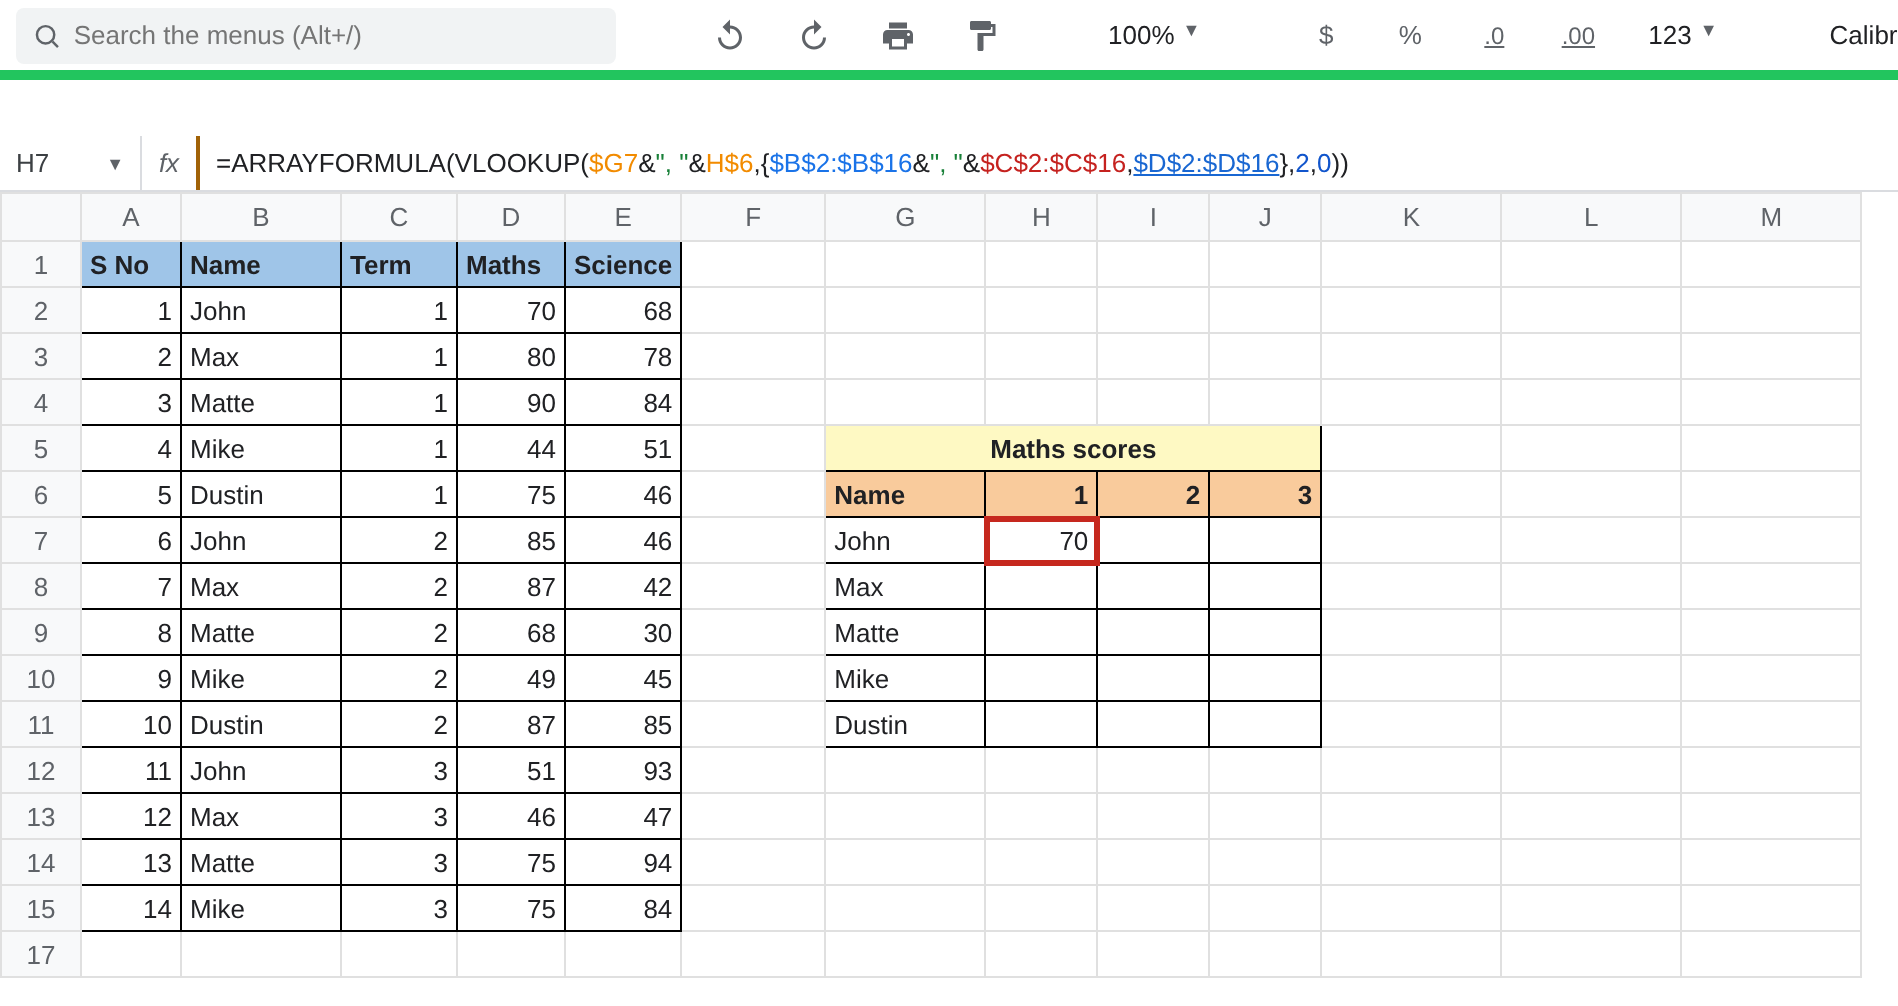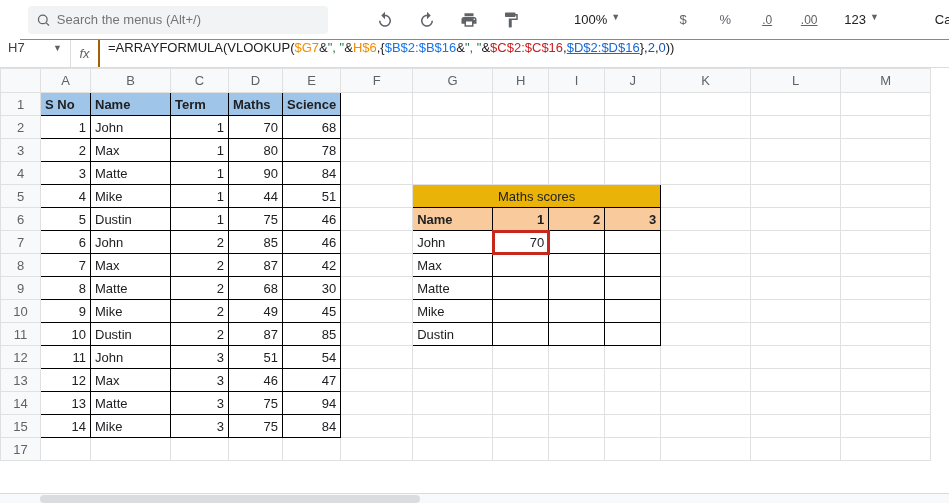--- a/index.html
+++ b/index.html
@@ -1,30 +1,30 @@
 <!DOCTYPE html>
 <html><head>
 <meta charset="utf-8">
 <style>
   * { box-sizing: border-box; margin: 0; padding: 0; }
   body { font-family: Arial, sans-serif; font-size: 13px; color: #202124; background: #fff; overflow: hidden; }
   
   
-  .toolbar { display: flex; align-items: center; height: 40px; padding: 0 8px; gap: 16px; border-bottom: 1px solid #22c55e; margin-left: 20px; }
+  .toolbar { display: flex; align-items: center; height: 40px; padding: 0 8px; gap: 16px; border-bottom: 5px solid #22c55e; }
   .search-box { flex: 0 0 300px; display: flex; align-items: center; height: 28px; background: #f1f3f4; border-radius: 4px; padding: 0 8px; color: #5f6368; gap: 6px; }
   .search-box input { border: none; background: transparent; outline: none; font-size: 13px; color: #5f6368; width: 100%; }
   .tbar-sep { width: 1px; height: 20px; background: #dadce0; margin: 0 6px; }
   .tbar-btn { display: flex; align-items: center; justify-content: center; min-width: 26px; height: 26px; border-radius: 4px; color: #5f6368; cursor: pointer; padding: 0 4px; }
   .zoom-box { display: flex; align-items: flex-start; gap: 4px; color: #202124; font-size: 13px; padding: 0 6px; cursor: pointer; }
   .font-box { display: flex; align-items: center; gap: 4px; color: #202124; font-size: 13px; padding: 0 6px; cursor: pointer; min-width: 90px; justify-content: space-between; }
   .spacer { flex: 1; }
   .caret-down { font-size: 9px; color: #5f6368; }
 
   
-  .formula-bar { display: flex; align-items: flex-start; height: 28px; border-bottom: 1px solid #dadce0; }
+  .formula-bar { display: flex; align-items: center; height: 28px; border-bottom: 1px solid #dadce0; margin-top: 28px; }
   .namebox { width: 70px; padding: 0 8px; font-size: 13px; color: #3c4043; display:flex; align-items:center; justify-content:space-between;}
   .nb-caret { font-size: 9px; color: #5f6368; }
   .fx-label { width: 30px; text-align: center; font-style: italic; color: #5f6368; border-left: 1px solid #dadce0; border-right: 2px solid #a16207; height: 100%; display:flex; align-items:center; justify-content:center; font-size: 13px;}
   .formula-input { flex: 1; padding: 0 8px; font-size: 13px; font-family: Arial; white-space: nowrap; overflow: hidden; }
   .formula-input .fn { color: #202124; }
   .formula-input .p1 { color: #f28b00; }
   .formula-input .p2 { color: #1a73e8; }
   .formula-input .p3 { color: #188038; }
   .formula-input .p4 { color: #c5221f; }
   .formula-input .p5 { color: #1967d2; text-decoration: underline; }
@@ -39,21 +39,21 @@
   .sheet .corner { background: #f8f9fa; width: 40px; }
   .sheet td { padding: 0 4px; text-align: left; vertical-align: middle; }
   .sheet td.num { text-align: right; }
   .col-A { width: 50px; } .col-B { width: 80px; } .col-C { width: 58px; } .col-D { width: 54px; } .col-E { width: 58px; }
   .col-F { width: 72px; } .col-G { width: 80px; } .col-H { width: 56px; } .col-I { width: 56px; } .col-J { width: 56px; }
   .col-K { width: 90px; } .col-L { width: 90px; } .col-M { width: 90px; }
 
   
   .dbord { border: 1px solid #000 !important; }
   .hdr { background: #9fc5e8; font-weight: bold; }
-  .hdr2 { background: #eab308; text-align: center !important; font-weight: normal; }
+  .hdr2 { background: #fef9c3; text-align: center !important; font-weight: bold; }
   .hdr3 { background: #f9cb9c; font-weight: bold; }
   
   
   .active-cell { outline: 3px solid #c6281e; outline-offset: -2px; z-index: 5; }
   
   .col-head-active { background: #e8eaed; color:#1a73e8; }
   .row-head-active { background: #e8eaed; color:#1a73e8; }
 
   .hscroll { height: 10px; background: #f8f9fa; border-top: 1px solid #dadce0; position: relative; }
   .hscroll-thumb { position: absolute; left: 40px; top: 1px; height: 8px; width: 380px; background: #dadce0; border-radius: 4px; }
@@ -325,21 +325,21 @@
           <td class="col-K"></td>
           <td class="col-L"></td>
           <td class="col-M"></td>
         </tr>
         <tr>
           <th>12</th>
           <td class="col-A dbord num">11</td>
           <td class="col-B dbord">John</td>
           <td class="col-C dbord num">3</td>
           <td class="col-D dbord num">51</td>
-          <td class="col-E dbord num">54</td>
+          <td class="col-E dbord num">93</td>
           <td class="col-F"></td>
           <td class="col-G"></td>
           <td class="col-H"></td>
           <td class="col-I"></td>
           <td class="col-J"></td>
           <td class="col-K"></td>
           <td class="col-L"></td>
           <td class="col-M"></td>
         </tr>
         <tr>

